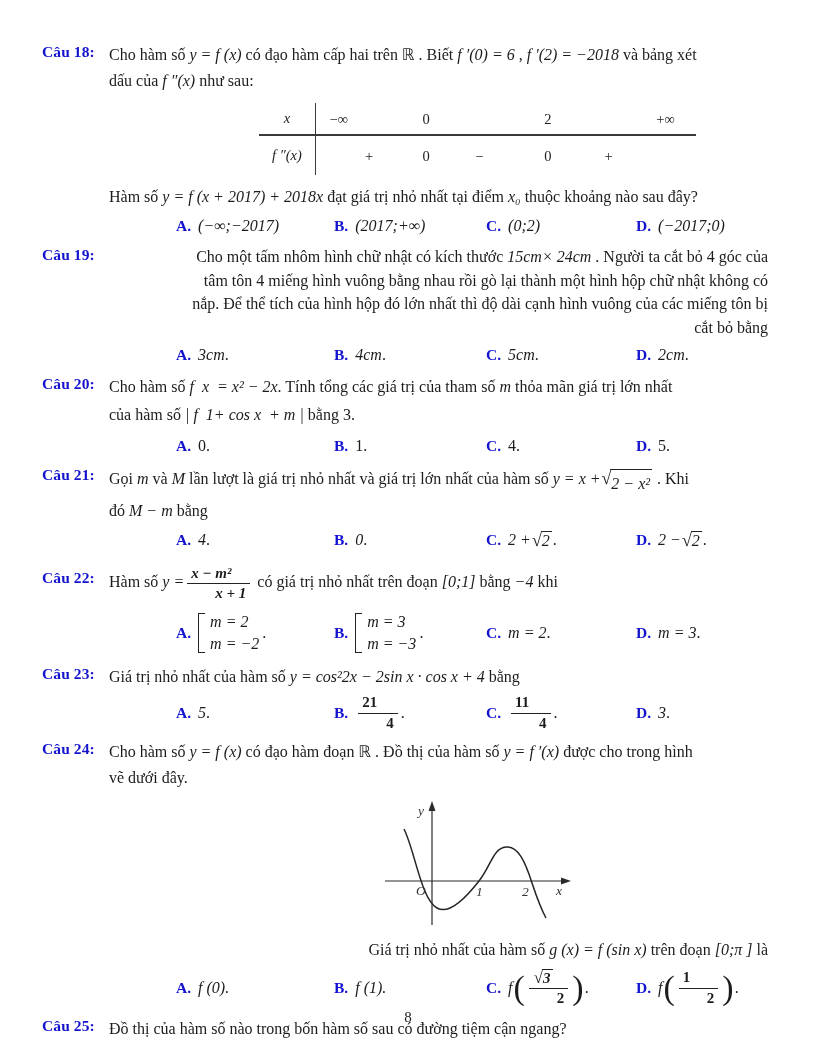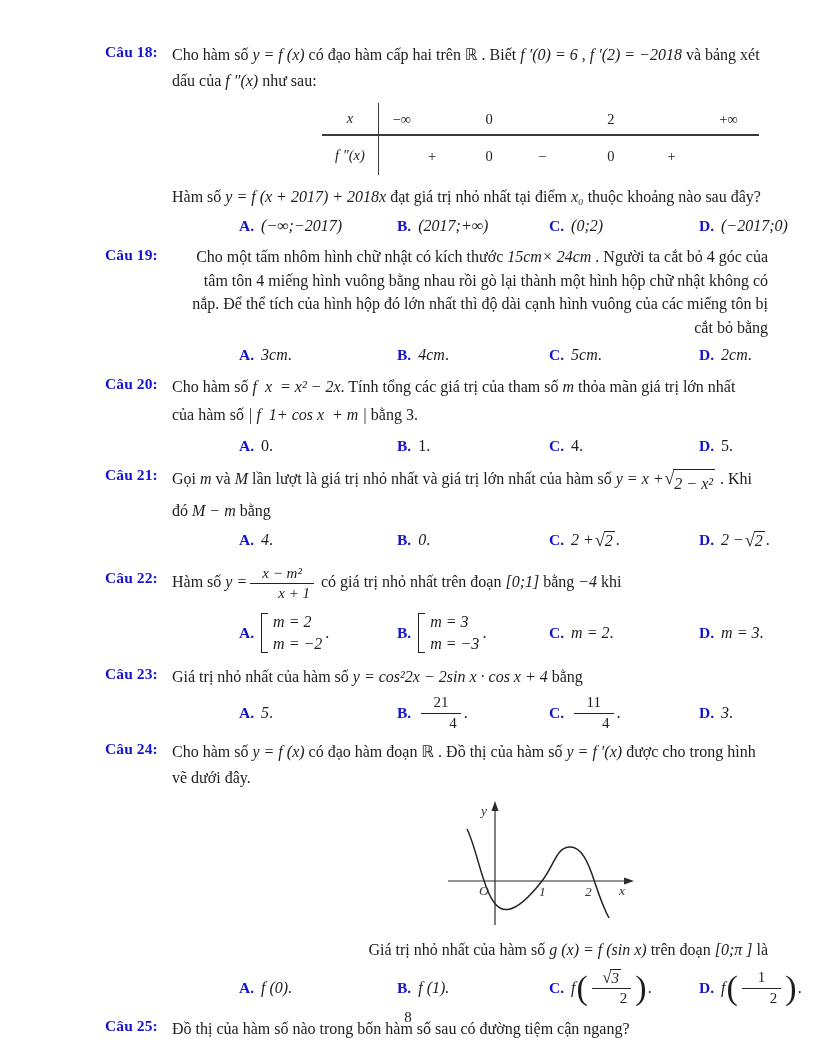--- a/index.html
+++ b/index.html
@@ -1,18 +1,18 @@
 <!DOCTYPE html>
 <html><head>
 <meta charset="utf-8">
 <style>
   html,body{margin:0;padding:0;background:#e8e8e8;}
   .page{
     width:816px;height:1056px;background:#ffffff;position:relative;overflow:hidden;
-    padding:42px 48px 0 105px;box-sizing:border-box;
+    padding:42px 48px 0 42px;box-sizing:border-box;
     font-family:"Liberation Serif","DejaVu Serif","DejaVu Sans",serif;
     font-size:16px;color:#1c1c1c;margin:0 auto;
   }
   .q{position:relative;padding-left:67px;margin-bottom:5px;}
   .qlabel{
     position:absolute;left:0;top:1px;color:#1414cf;font-weight:700;
     font-size:15.5px;letter-spacing:0.1px;
   }
   .qline{line-height:26px;white-space:nowrap;}
   .q19 .qline{line-height:23.5px;text-align:right;}
@@ -21,21 +21,21 @@
   .sg-t{font-style:normal;}
 
   
   .opts{display:grid;grid-template-columns:158px 152px 150px 1fr;margin-left:67px;
         align-items:center;min-height:28px;margin-top:2px;}
   .opt{display:flex;align-items:center;white-space:nowrap;}
   .optk{color:#1414cf;font-weight:700;margin-right:7px;font-size:15.5px;}
   .optbody{display:inline-flex;align-items:center;white-space:nowrap;}
 
   
-  .frac{display:inline-block;vertical-align:middle;text-align:center;margin:1px 3px;font-size:15px;}
+  .frac{display:inline-block;vertical-align:middle;text-align:left;margin:1px 3px;font-size:15px;font-weight:bold;}
   .frac .num{display:block;padding:0 4px 1px 4px;border-bottom:1.3px solid #222;line-height:1.15;}
   .frac .den{display:block;padding:1px 4px 0 4px;line-height:1.15;margin-left:24px;}
 
   
   .sqrt{display:inline-flex;align-items:flex-start;margin:0 1px;}
   .sqrt .rt{font-style:normal;font-size:1.12em;line-height:1.05;}
   .sqrt .ov{border-top:1.3px solid #222;padding:0 2px 0 1px;margin-left:-1px;font-style:italic;}
 
   
   .cases{display:inline-flex;align-items:center;vertical-align:middle;margin-right:3px;}

